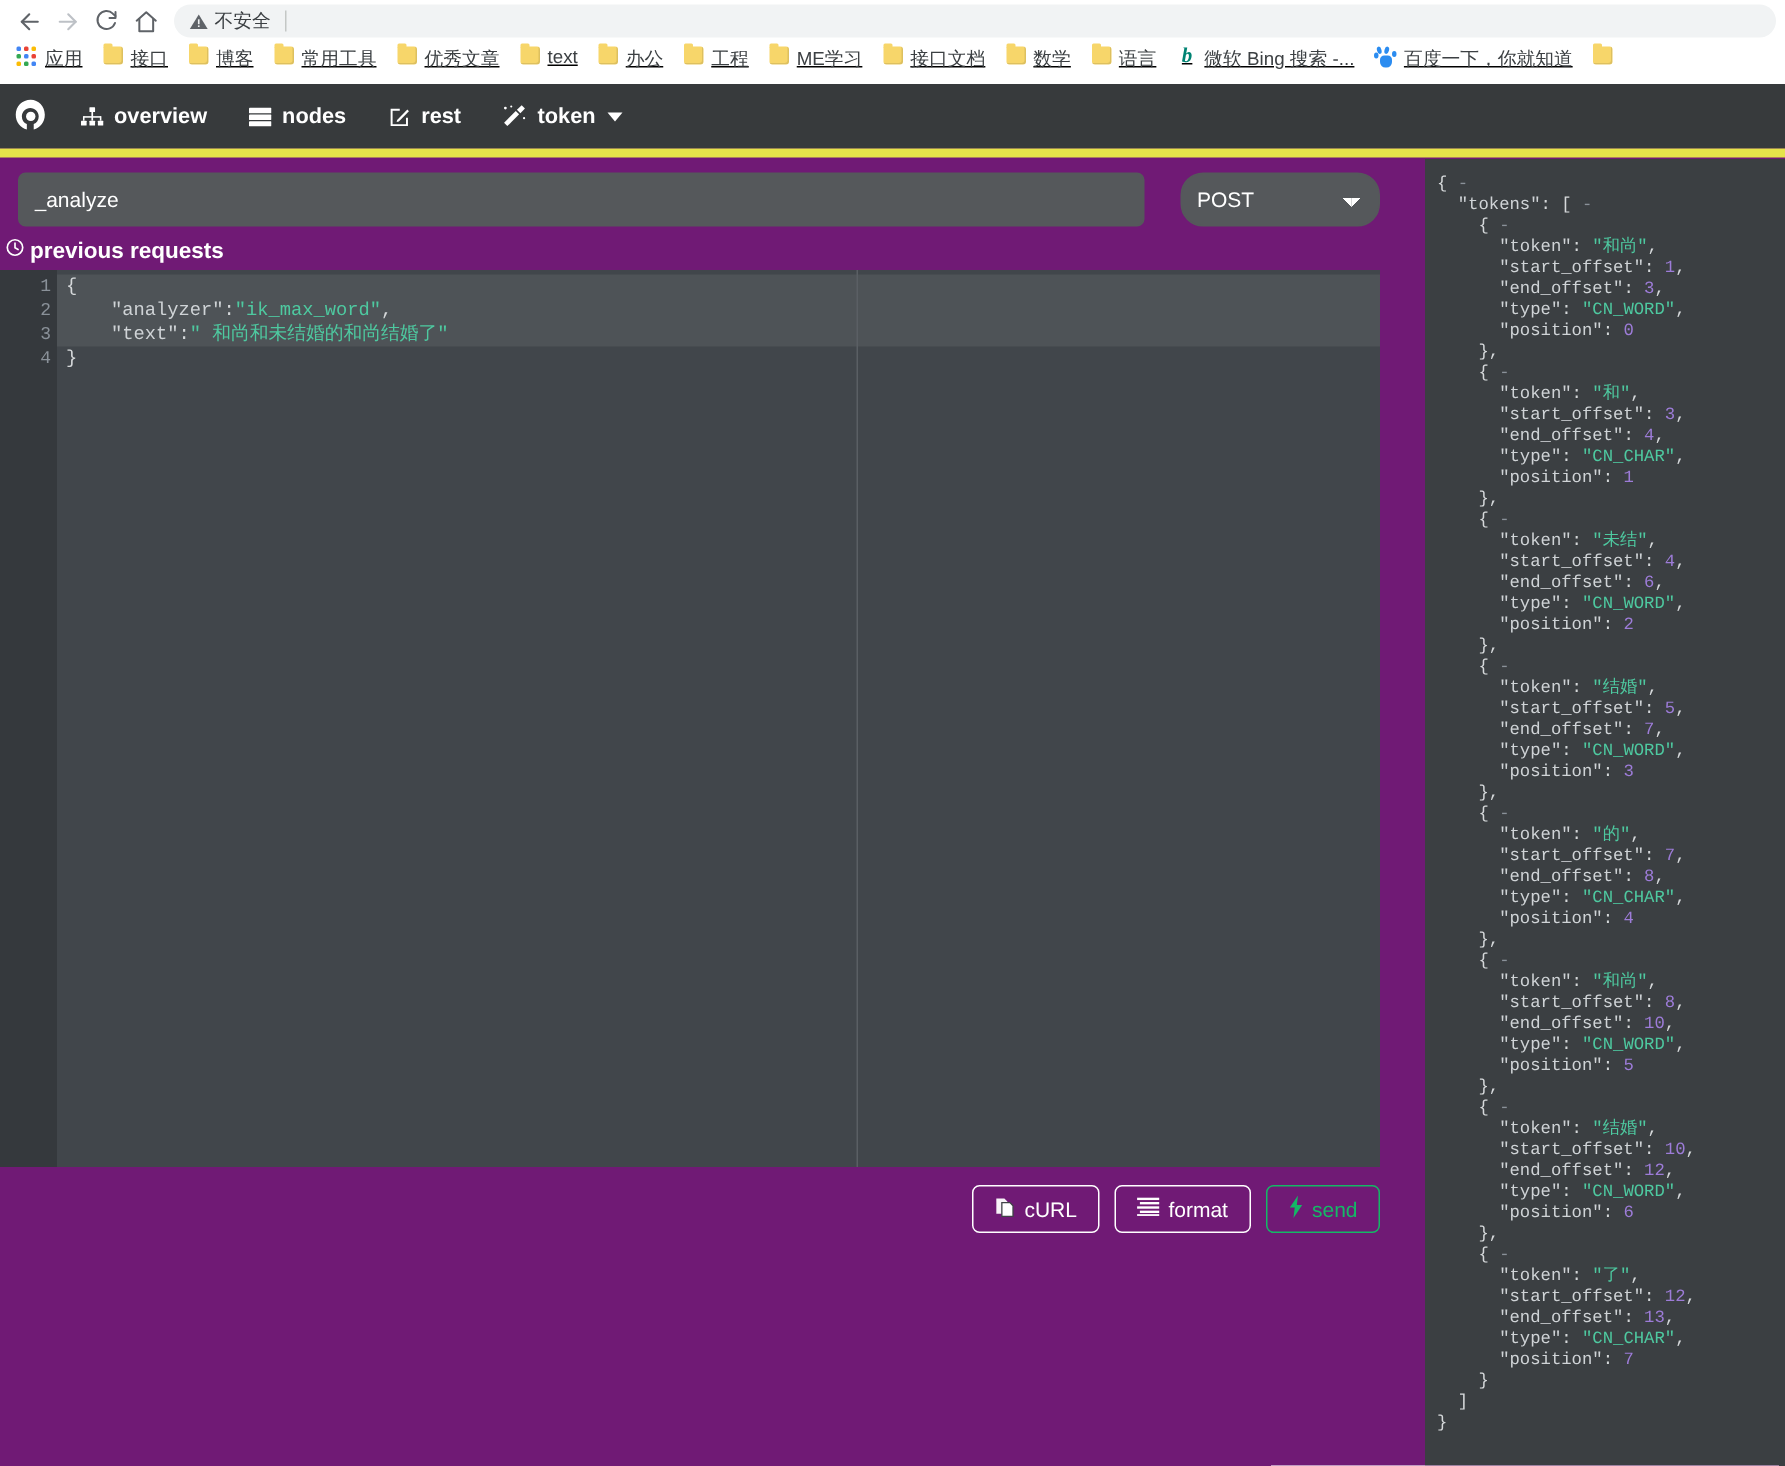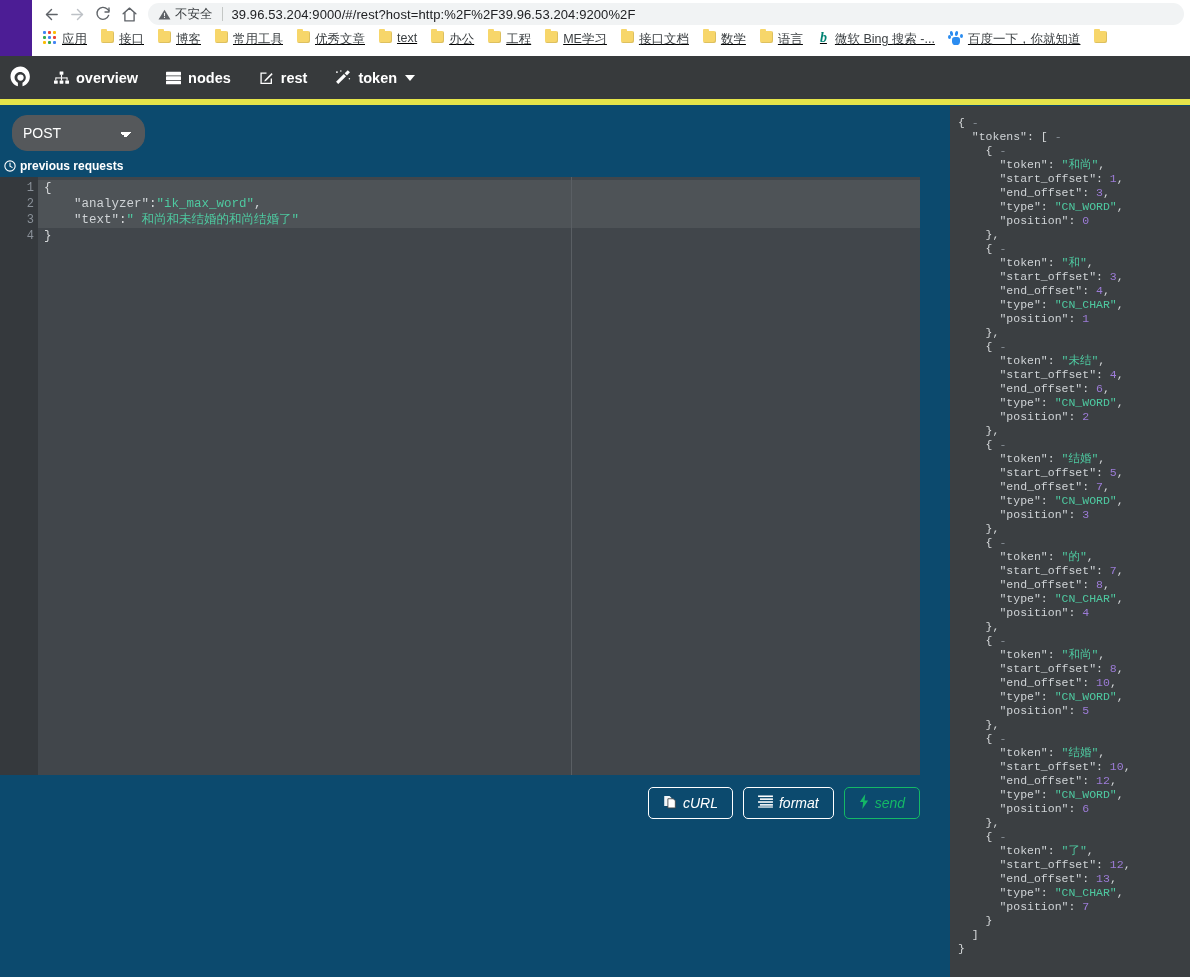--- a/index.html
+++ b/index.html
@@ -8,21 +8,20 @@
     width: 1190px; height: 977px;
     overflow: hidden;
     background: #ffffff;
     font-family: "Liberation Sans", sans-serif;
   }
 
   
   #browser-chrome {
     width: 1190px;
     background: #4c1d95;
-    padding-left: 32px;
   }
   #nav-bar {
     height: 28px;
     display: flex;
     align-items: center;
     padding: 0 6px;
     background: #ffffff;
   }
   .nav-btn {
     width: 26px; height: 24px;
@@ -136,21 +135,21 @@
   .baidu-ico span:nth-child(1){ left:1px; top:0px; width:3px; height:5px; transform:rotate(-15deg);}
   .baidu-ico span:nth-child(2){ left:6px; top:0px; width:3px; height:5px; transform:rotate(15deg);}
   .baidu-ico span:nth-child(3){ left:11px; top:3px; width:3px; height:4px;}
   .baidu-ico span:nth-child(4){ left:-1px; top:4px; width:3px; height:4px;}
   .baidu-ico span:nth-child(5){ left:3px; top:6px; width:8px; height:8px; border-radius:35% 35% 45% 45%;}
 
   
   #app {
     width: 1190px;
     height: 921px;
-    background: #0c4a6e;
+    background: #701a75;
     position: relative;
   }
   #app-navbar {
     height: 43px;
     background: #373a3c;
     display: flex;
     align-items: center;
     padding-left: 0;
   }
   #brand {
@@ -220,24 +219,24 @@
       calc(100% - 18px) 16px,
       calc(100% - 12px) 16px;
     background-size: 6px 6px, 6px 6px;
     background-repeat: no-repeat;
     margin-right: 258px;
   }
 
   
   #prev-requests {
     display: flex;
-    align-items: center;
+    align-items: flex-start;
     padding: 0 16px 4px 4px;
     color: #ffffff;
-    font-size: 12px;
+    font-size: 15px;
     font-weight: bold;
     cursor: pointer;
   }
   #prev-requests .clock {
     margin-right: 4px;
     display: flex; align-items: center;
   }
 
   
   #editor-wrap {
@@ -319,21 +318,20 @@
     align-items: center;
     gap: 6px;
     padding: 0 14px;
     border-radius: 5px;
     border: 1px solid #ffffff;
     background: transparent;
     color: #ffffff;
     font-size: 14px;
     font-family: "Liberation Sans", sans-serif;
     cursor: pointer;
-    font-style: italic;
   }
   #send-btn {
     border-color: #14b866;
     color: #14b866;
     justify-content: flex-end;
   }
 
   
   #response-panel {
     position: absolute;
@@ -389,21 +387,20 @@
     <div id="omnibox">
       <div id="security-chip">
         <svg class="warn-tri" width="13" height="13" viewBox="0 0 24 24" fill="#5f6368">
             <path d="M12 3 L23 21 L1 21 Z"></path>
             <rect x="11" y="9" width="2" height="6" fill="#f1f3f4"></rect>
             <rect x="11" y="16.5" width="2" height="2" fill="#f1f3f4"></rect>
           </svg>
         <span id="security-text">不安全</span>
       </div>
       <div id="omni-divider"></div>
-      <span id="url-text">39.96.53.204:9000/#/rest?host=http:%2F%2F39.96.53.204:9200%2F</span>
     </div>
   </div>
 
   <div id="bookmarks-bar">
       <div class="bm">
         <div id="apps-grid">
           <i></i>
           <i></i>
           <i></i>
           <i></i>
@@ -538,20 +535,21 @@
           </svg>
       </span>
       <span>token</span>
       <span class="nav-caret"></span>
     </div>
   </div>
 
   <div id="yellow-rule"></div>
 
   <div id="req-row">
+    <input id="path-input" type="text" value="_analyze" style="">
     <select id="method-select"><option>POST</option><option>GET</option><option>PUT</option><option>DELETE</option><option>HEAD</option></select>
   </div>
 
   <div id="prev-requests">
     <span class="clock">
       <svg width="12" height="12" viewBox="0 0 14 14" fill="none" stroke="#ffffff" stroke-width="1.3">
           <circle cx="7" cy="7" r="6"></circle>
           <path d="M7 3.6V7.2L9.4 8.6" stroke-linecap="round"></path>
         </svg>
     </span>

